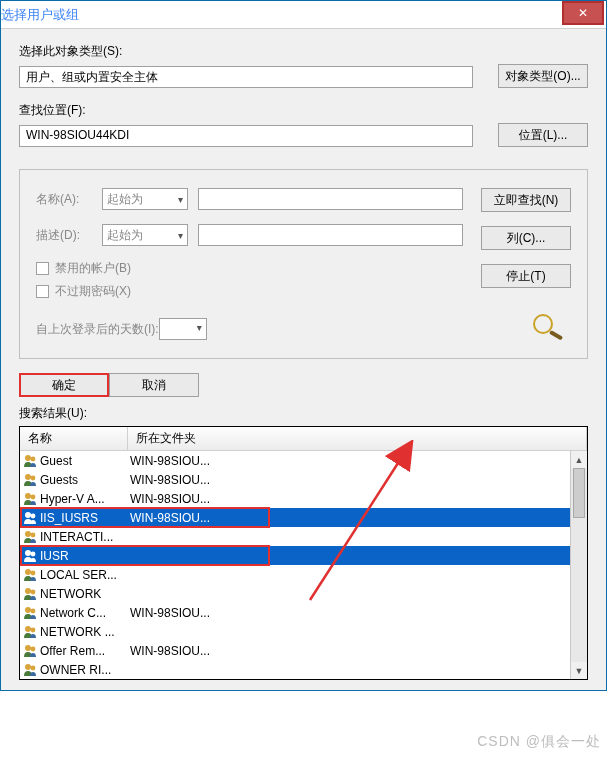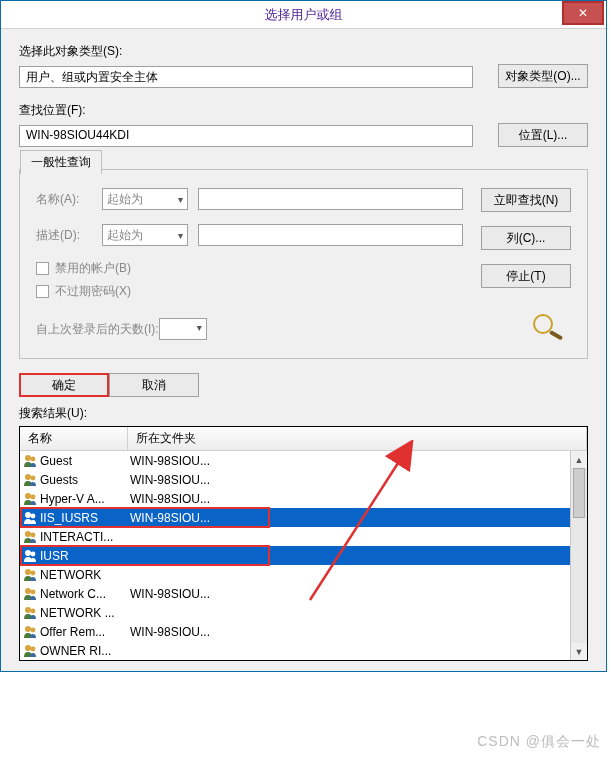--- a/index.html
+++ b/index.html
@@ -1,19 +1,19 @@
 <!DOCTYPE html>
 <html><head>
 <meta charset="utf-8">
 <style>
 * { margin: 0; padding: 0; box-sizing: border-box; font-family: "Microsoft YaHei", "SimSun", sans-serif; font-size: 12px; }
 body { background: #fff; width: 611px; height: 761px; position: relative; overflow: hidden; }
 .dialog { width: 607px; border: 1px solid #0a6da8; background: #f0f0f0; }
 .titlebar { background: #fff; height: 28px; display: flex; align-items: center; border-bottom: 1px solid #d0d0d0; position: relative; }
-.titlebar-text { flex: 1; text-align: center; font-size: 13px; color: #4c1d95; }
+.titlebar-text { flex: 1; font-size: 13px; color: #3b82f6; }
 .close-btn { width: 42px; height: 24px; background: #c75050; color: #fff; display: flex; align-items: center; justify-content: center; font-size: 14px; border: 2px solid #b03030; position: absolute; right: 2px; top: 0; }
 .content { padding: 14px 18px 10px 18px; background: #f0f0f0; }
 .row { margin-bottom: 4px; }
 .label { color: #000; margin-bottom: 4px; display: block; }
 .input-row { display: flex; gap: 25px; align-items: flex-end; margin-bottom: 14px; }
 .text-input { background: #fff; border: 1px solid #a0a0a0; height: 22px; padding: 2px 6px; flex: 1; }
 .btn { background: #eaeaea; border: 1px solid #a0a0a0; height: 24px; padding: 0 4px; min-width: 90px; cursor: pointer; }
 .fieldset { border: 1px solid #c0c0c0; background: #f0f0f0; position: relative; margin-top: 8px; }
 .tab { position: absolute; top: -20px; left: 0; background: #f0f0f0; border: 1px solid #c0c0c0; border-bottom: none; padding: 3px 10px; font-size: 12px; }
 .fieldset-body { padding: 18px 16px 18px 16px; display: flex; gap: 16px; }
@@ -75,21 +75,20 @@
 
     <div class="row">
         <span class="label">查找位置(F):</span>
       </div>
     <div class="input-row">
       <div class="text-input"><span>WIN-98SIOU44KDI</span></div>
       <button class="btn">位置(L)...</button>
     </div>
 
     <div class="fieldset" style="margin-top:22px;">
-      <div class="tab">一般性查询</div>
       <div class="fieldset-body">
         <div class="fieldset-left">
           <div class="query-row">
             <span class="query-label">名称(A):</span>
             <div class="combo">
                 <span class="combo-text">起始为</span>
               </div>
             <div class="text-box"></div>
           </div>
           <div class="query-row">
@@ -235,20 +234,34 @@
           <div class="trow">
             <div class="tcell-name">
               <span class="icon">
                 <svg width="16" height="16" viewBox="0 0 16 16">
                   <circle class="head" cx="6" cy="5" r="3" fill="#d9a43b"></circle>
                   <path class="body" d="M2 14 Q2 9 6 9 Q10 9 10 14 Z" fill="#4a7b3a"></path>
                   <circle class="head" cx="11" cy="6" r="2.4" fill="#d9a43b"></circle>
                   <path class="body" d="M8 14 Q8 10 11 10 Q14 10 14 14 Z" fill="#3b6aa0"></path>
                 </svg>
               </span>
+              <span>LOCAL SER...</span>
+            </div>
+            <div class="tcell-loc"></div>
+          </div>
+          <div class="trow">
+            <div class="tcell-name">
+              <span class="icon">
+                <svg width="16" height="16" viewBox="0 0 16 16">
+                  <circle class="head" cx="6" cy="5" r="3" fill="#d9a43b"></circle>
+                  <path class="body" d="M2 14 Q2 9 6 9 Q10 9 10 14 Z" fill="#4a7b3a"></path>
+                  <circle class="head" cx="11" cy="6" r="2.4" fill="#d9a43b"></circle>
+                  <path class="body" d="M8 14 Q8 10 11 10 Q14 10 14 14 Z" fill="#3b6aa0"></path>
+                </svg>
+              </span>
               <span>NETWORK</span>
             </div>
             <div class="tcell-loc"></div>
           </div>
           <div class="trow">
             <div class="tcell-name">
               <span class="icon">
                 <svg width="16" height="16" viewBox="0 0 16 16">
                   <circle class="head" cx="6" cy="5" r="3" fill="#d9a43b"></circle>
                   <path class="body" d="M2 14 Q2 9 6 9 Q10 9 10 14 Z" fill="#4a7b3a"></path>

